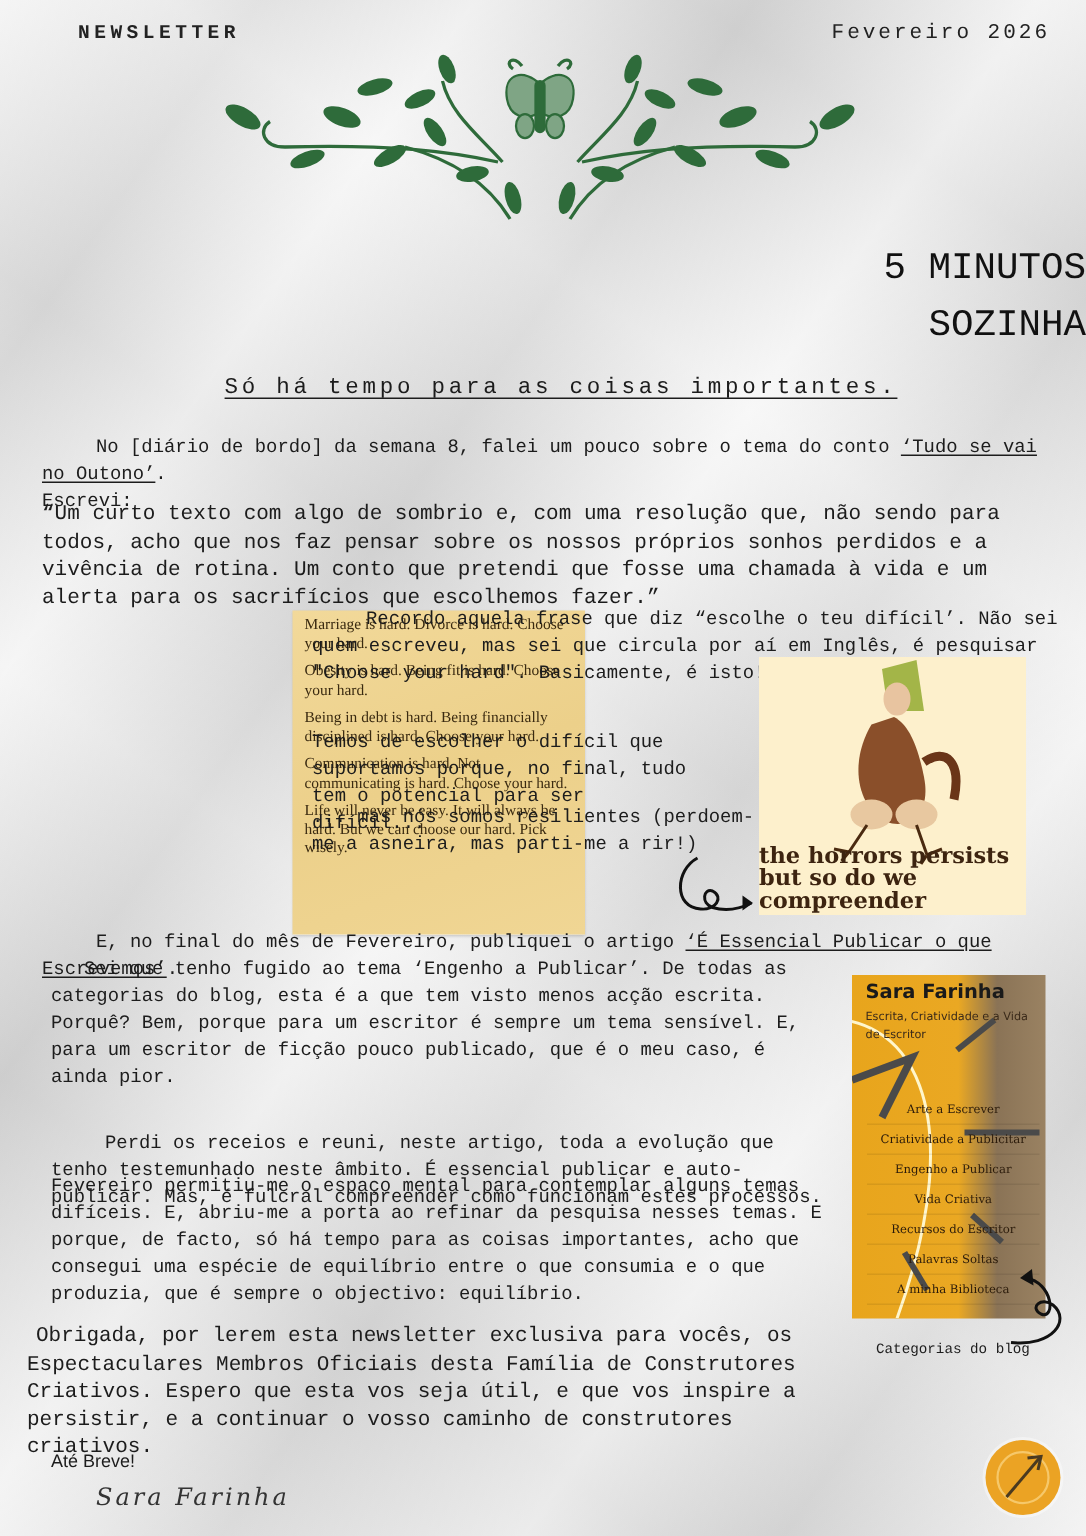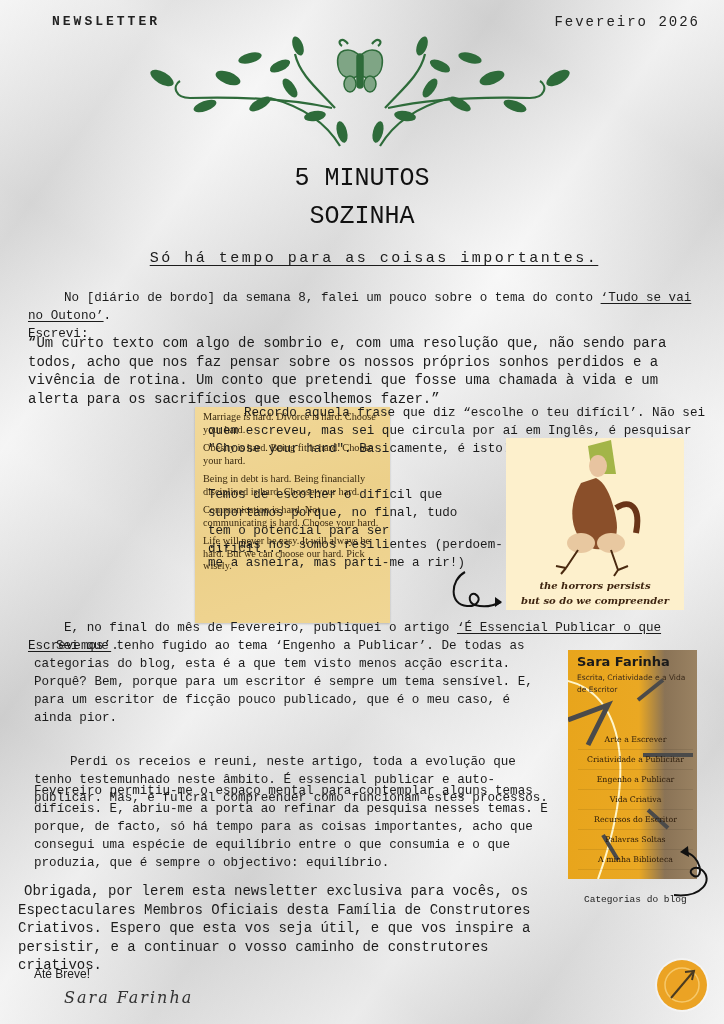--- a/index.html
+++ b/index.html
@@ -9,38 +9,38 @@
       linear-gradient(125deg, rgba(255,255,255,0.55) 0%, rgba(200,200,200,0.25) 12%, rgba(255,255,255,0.5) 22%, rgba(190,190,190,0.3) 35%, rgba(255,255,255,0.55) 48%, rgba(200,200,200,0.25) 60%, rgba(255,255,255,0.5) 74%, rgba(195,195,195,0.3) 86%, rgba(255,255,255,0.55) 100%),
       linear-gradient(35deg, #e9e9e9 0%, #d4d4d4 20%, #ececec 38%, #d9d9d9 55%, #efefef 72%, #d6d6d6 88%, #e8e8e8 100%);
     font-family: "Liberation Mono", "DejaVu Sans Mono", monospace;
     color: #1c1c1c;
   }
   .abs { position: absolute; }
   .hdr { top: 14px; font-size: 13px; letter-spacing: 3px; font-family: "Liberation Mono", monospace; color: #222; }
   .hdr-left { left: 52px; font-weight: bold; }
   .hdr-right { right: 24px; font-size: 14px; letter-spacing: 2px; }
   .ornament { left: 150px; top: 36px; width: 420px; height: 122px; }
-  .title { left: 0; width: 724px; top: 160px; text-align: center; font-family: "Liberation Mono", monospace; font-size: 25px; line-height: 38px; color: #111; }
+  .title { left: 0; width: 724px; top: 160px; text-align: right; font-family: "Liberation Mono", monospace; font-size: 25px; line-height: 38px; color: #111; }
   .subtitle { left: 0; width: 724px; top: 250px; text-align: center; font-size: 15px; letter-spacing: 2.5px; padding-left: 12px; }
   .subtitle span { text-decoration: underline; text-underline-offset: 3px; }
   .p { font-size: 12.6px; line-height: 18px; font-family: "Liberation Mono", monospace; }
   .p u { text-underline-offset: 2px; }
   .indent { text-indent: 36px; }
   .quote { font-size: 14px; line-height: 18.5px; }
   .yellow-card {
     left: 195px; top: 407px; width: 195px; height: 216px;
     background: linear-gradient(160deg, #f2d99a 0%, #ecd08a 50%, #f0d694 100%);
     font-family: "Liberation Serif", serif; font-size: 10.3px; line-height: 12.5px; color: #3a2a10;
     padding: 4px 8px; box-sizing: border-box; box-shadow: 0 1px 2px rgba(0,0,0,0.2);
   }
   .yellow-card p { margin: 0 0 6px 0; }
   .meme {
     left: 506px; top: 438px; width: 178px; height: 172px; background: #fdf0cc;
   }
-  .meme-caption { position: absolute; bottom: 2px; left: 0; width: 100%; text-align: center; font-family: "DejaVu Serif", serif; font-weight: bold; font-size: 10px; line-height: 15px; color: #3d2410; font-style: italic; }
+  .meme-caption { position: absolute; bottom: 2px; left: 0; width: 100%; text-align: left; font-family: "DejaVu Serif", serif; font-weight: bold; font-size: 15px; line-height: 15px; color: #3d2410; }
   .blog-card {
     left: 568px; top: 650px; width: 129px; height: 229px;
     background: linear-gradient(90deg, #e8a51c 0%, #eaa823 55%, #8a7356 75%, #9a8262 100%);
     overflow: hidden;
   }
   .blog-card .name { position: absolute; left: 9px; top: 4px; font-family: "DejaVu Sans", sans-serif; font-weight: bold; font-size: 13px; color: #1a1a1a; }
   .blog-card .tag { position: absolute; left: 9px; top: 22px; width: 118px; font-family: "DejaVu Sans", sans-serif; font-size: 7.5px; line-height: 12px; color: #3a2a1a; }
   .blog-card ul { list-style: none; margin: 0; padding: 0; position: absolute; left: 10px; top: 80px; width: 115px; text-align: center; }
   .blog-card li { font-family: "DejaVu Serif", serif; font-size: 7.8px; height: 19px; line-height: 19px; color: #2a1a0a; border-bottom: 1px solid rgba(0,0,0,0.08); }
   .blog-label { left: 584px; top: 891px; font-size: 9.5px; }

